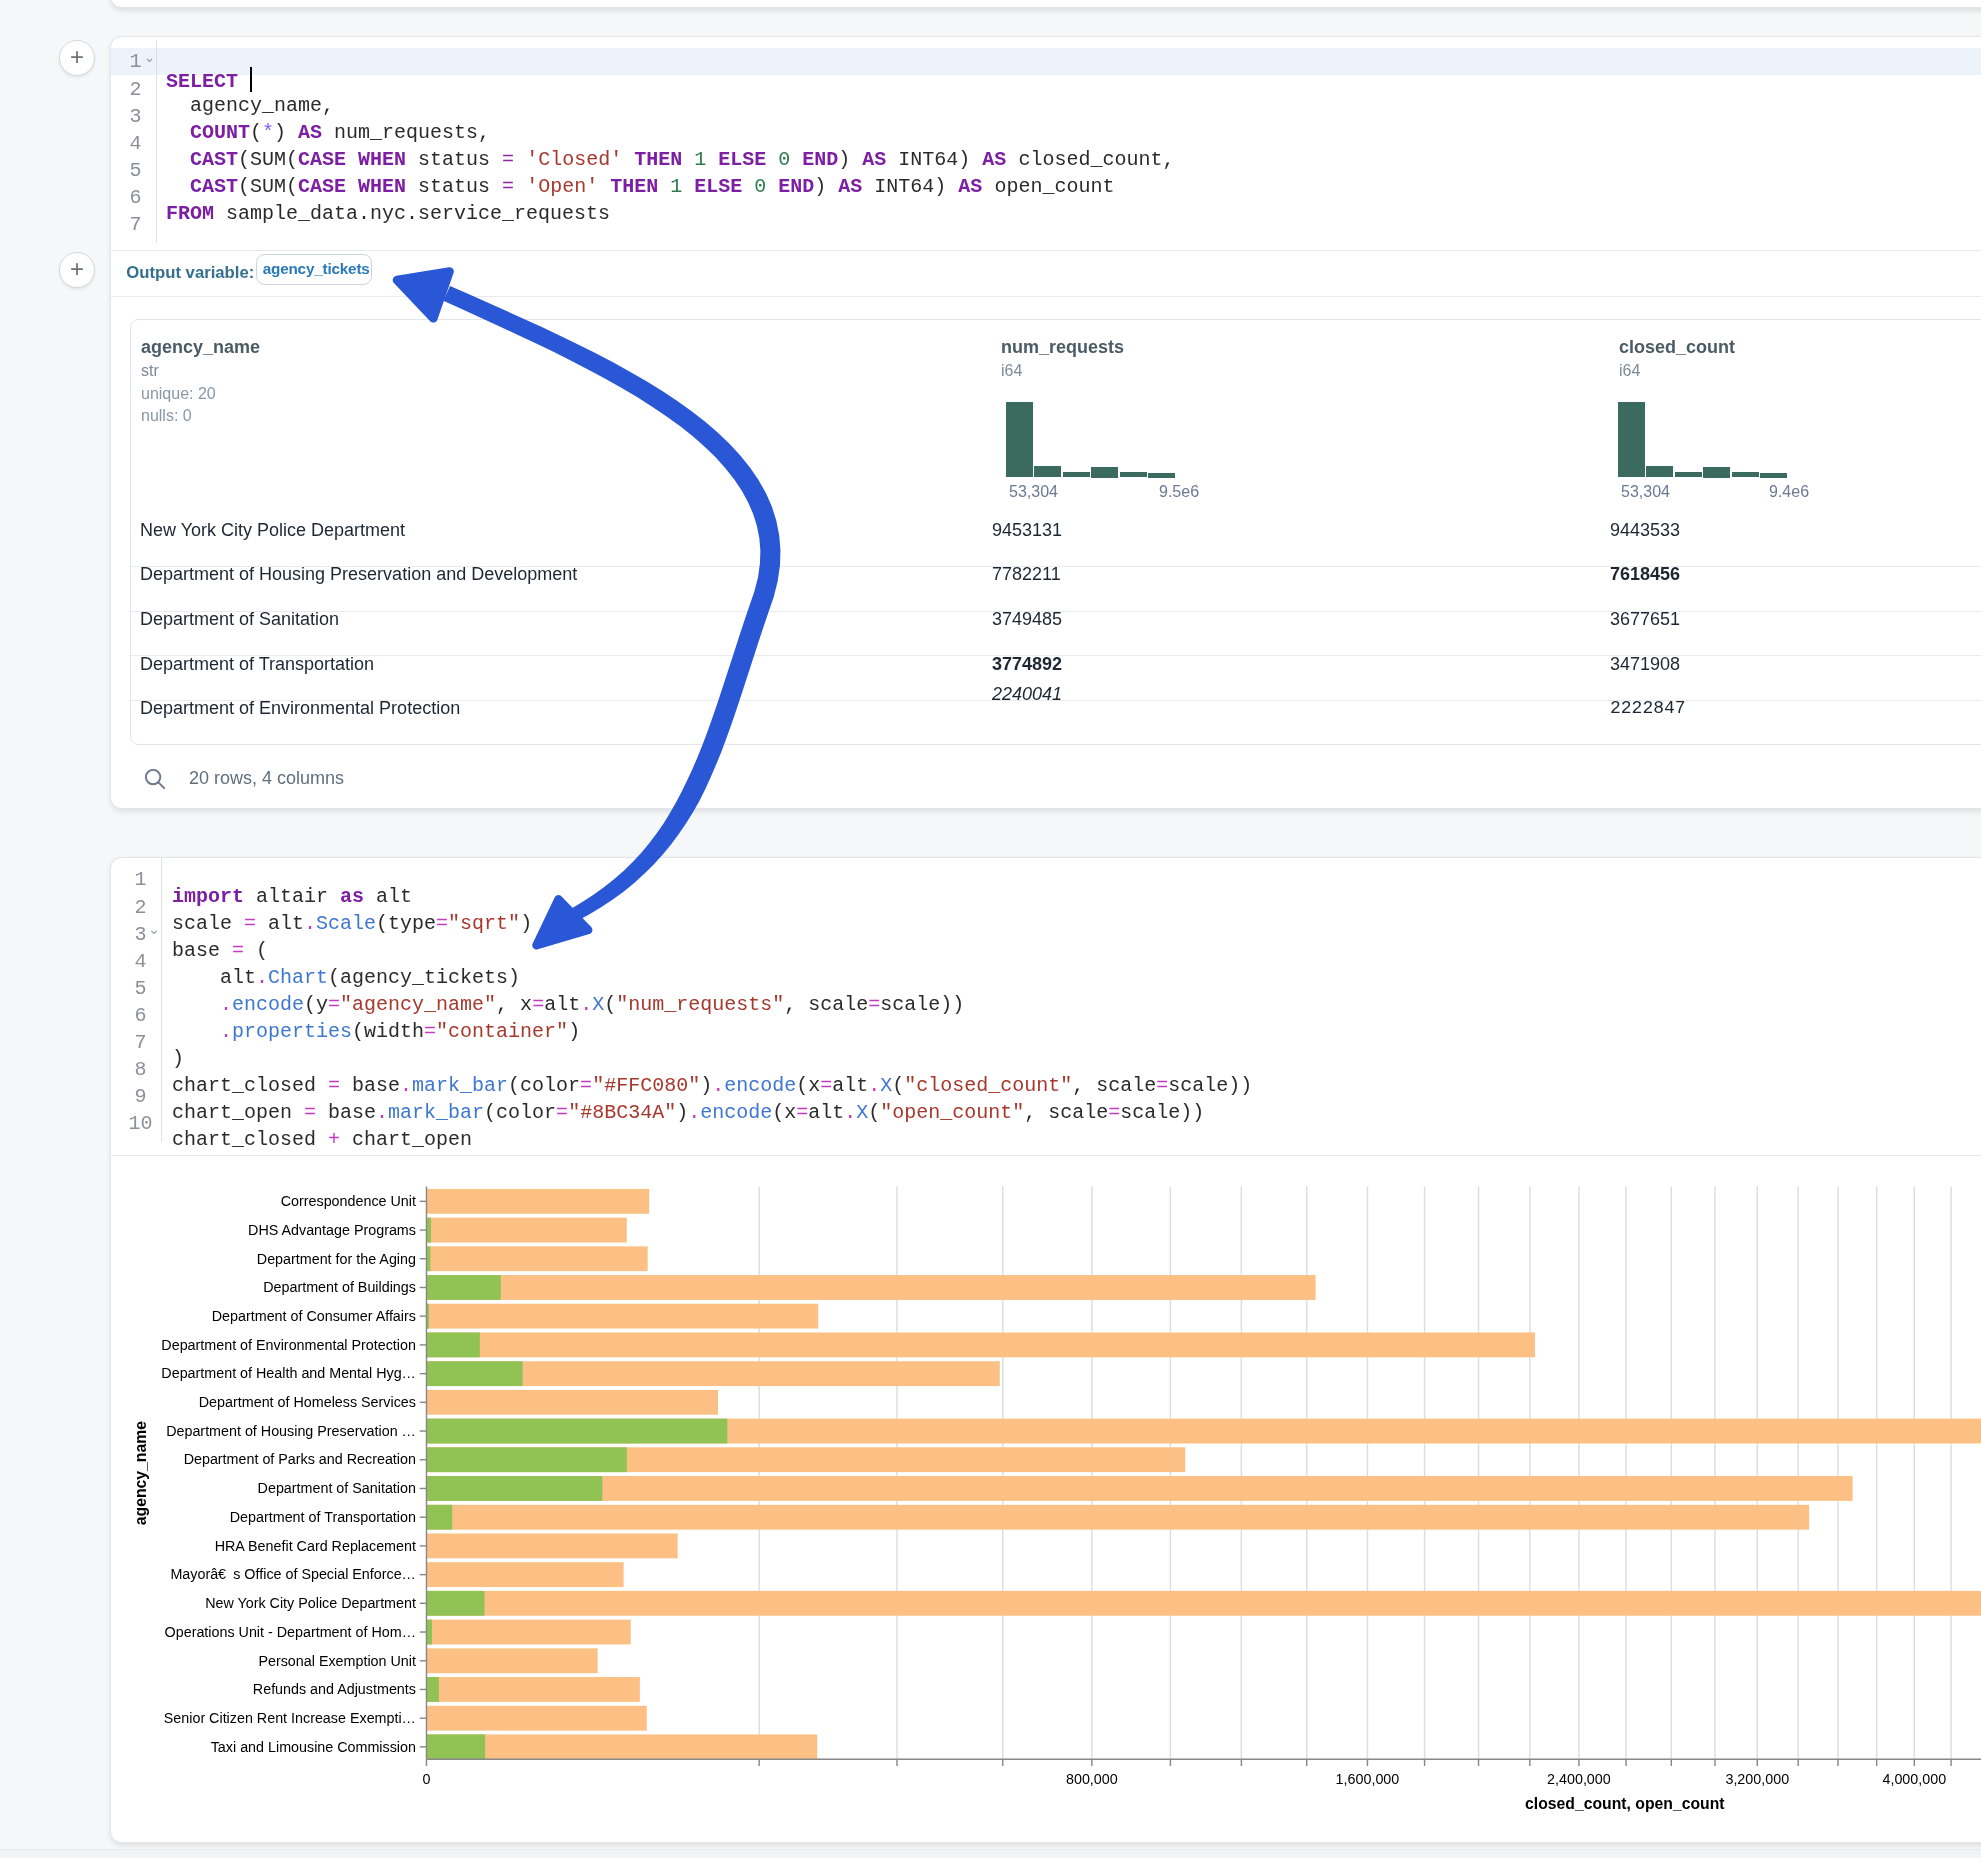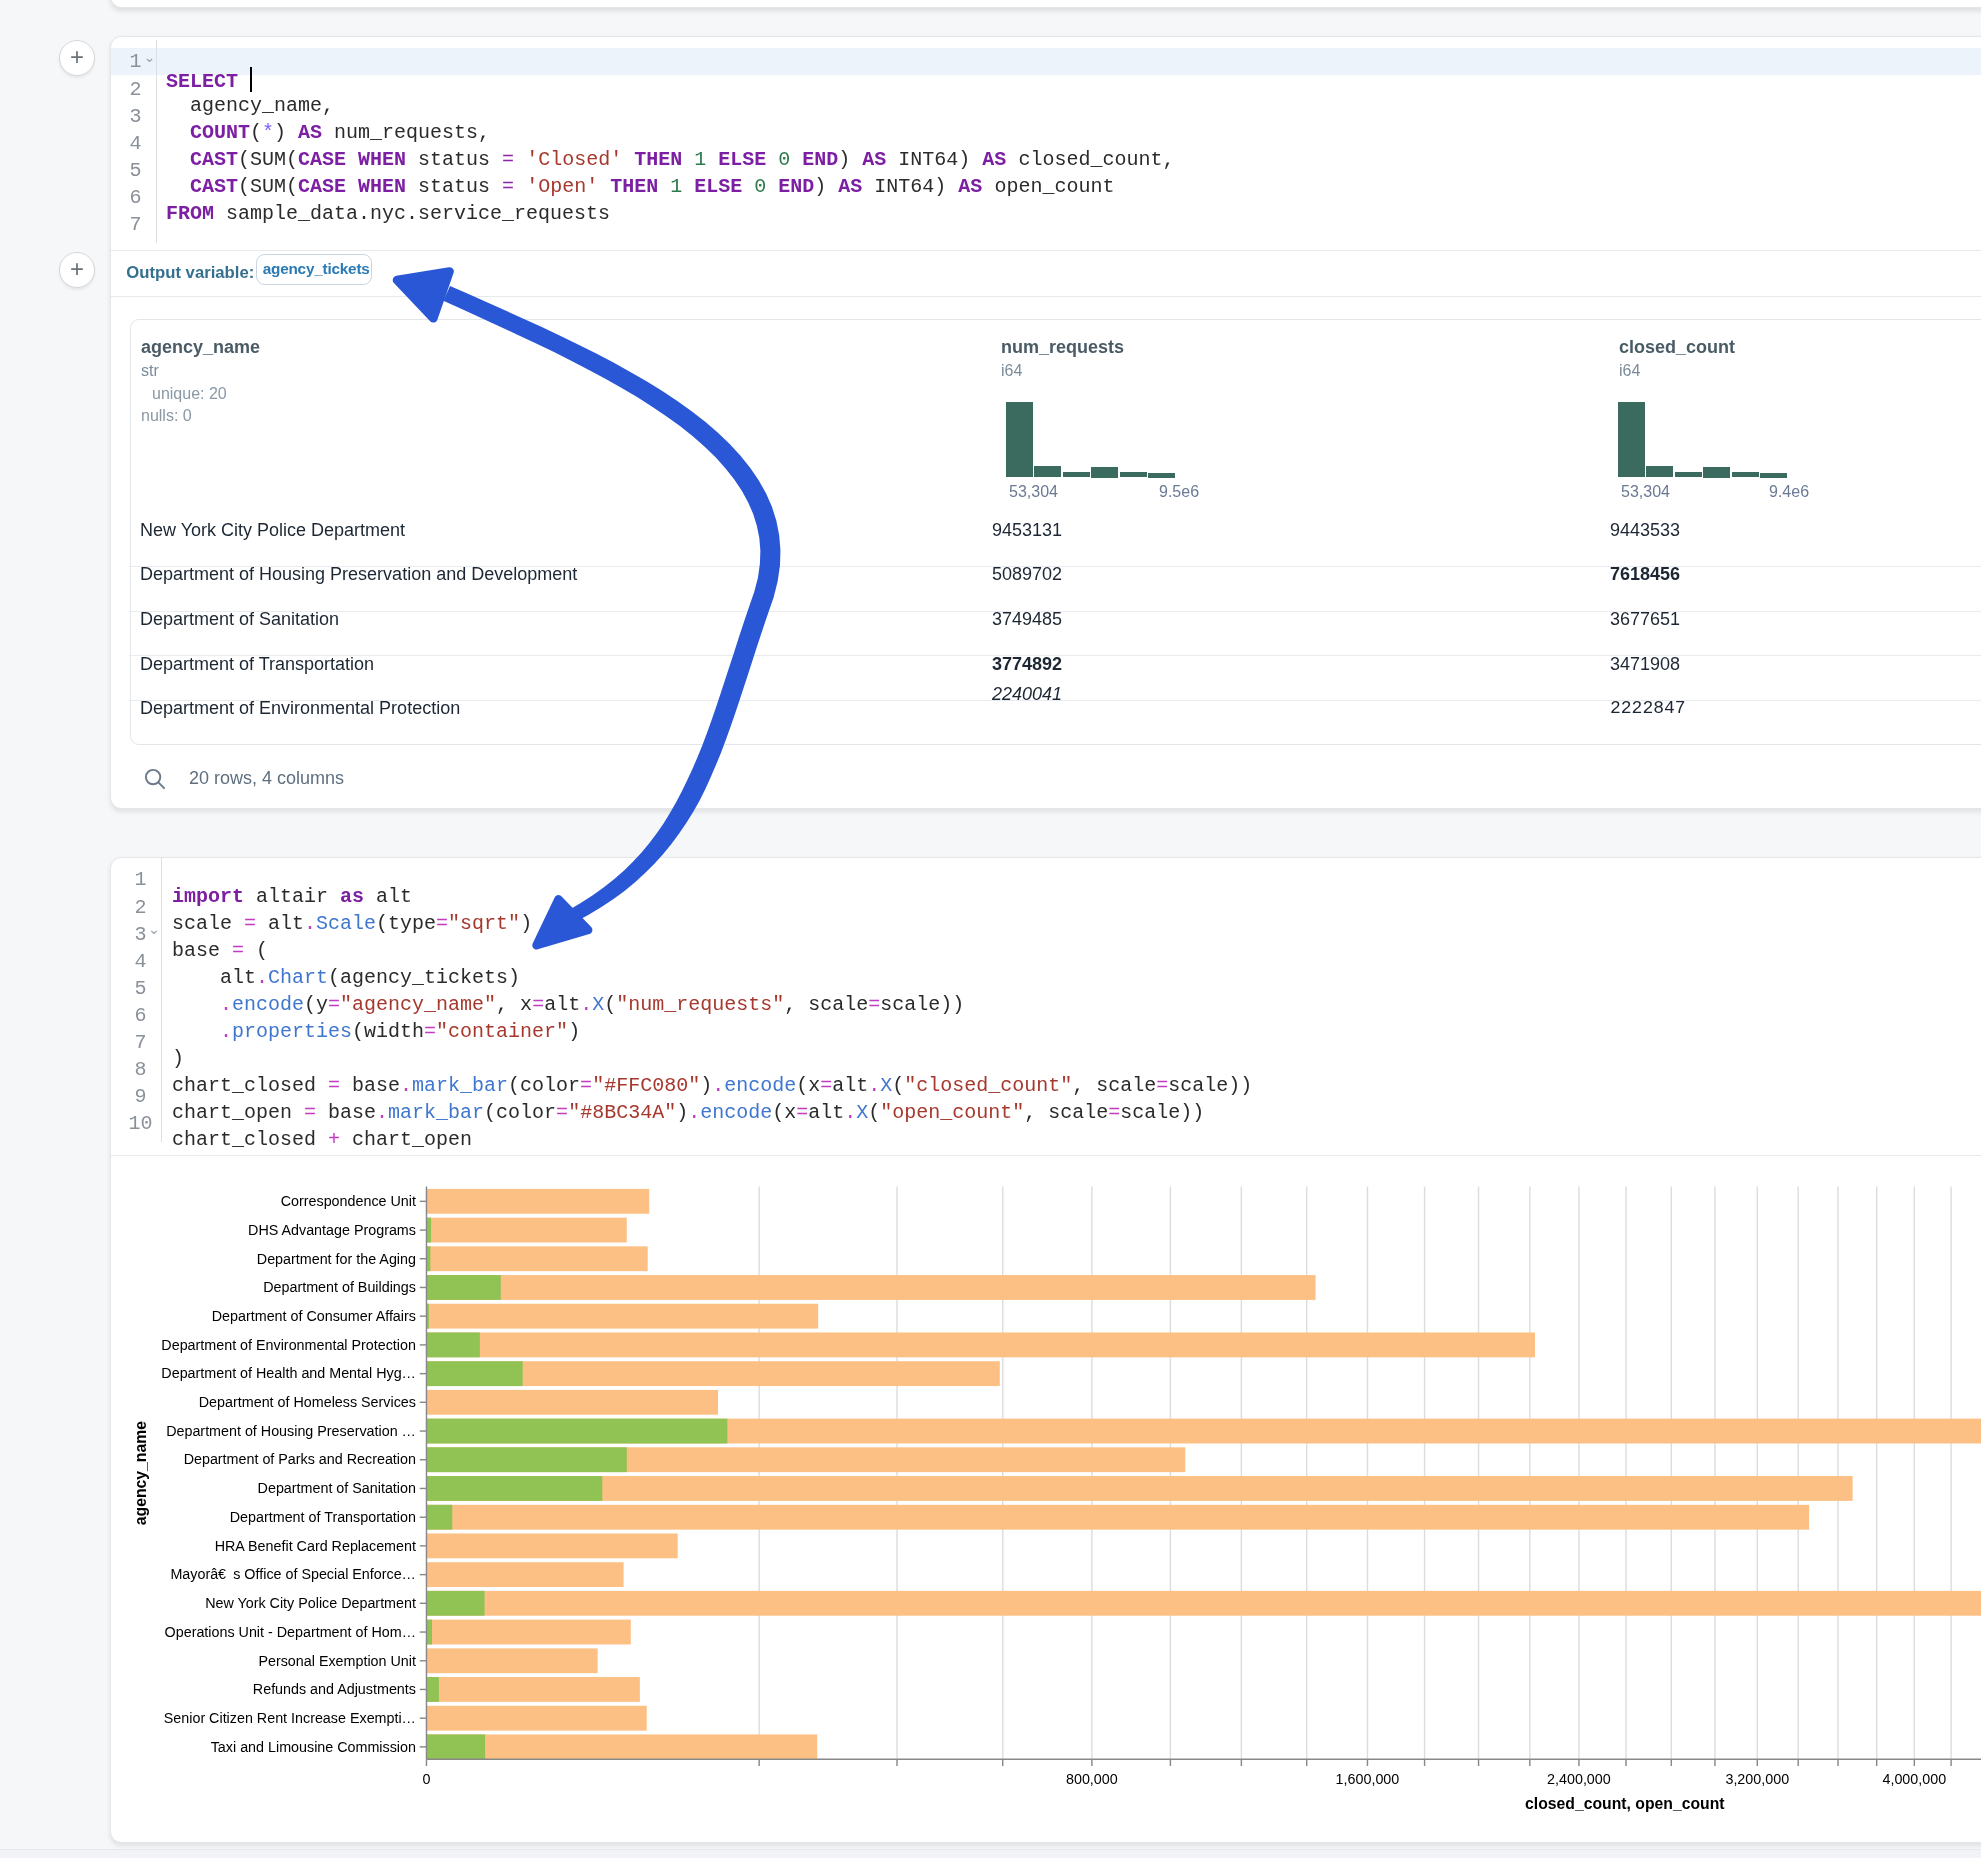--- a/index.html
+++ b/index.html
@@ -66,21 +66,21 @@
         <div class="gsep" style="left:45px;top:2.9px;height:203px"></div>
   </div>
   <div style="position:absolute;left:0;top:213px;width:100%;height:47px;border-top:1.4px solid #e7e9ec;border-bottom:1.4px solid #e7e9ec;">
     <span style="position:absolute;left:15.3px;top:11.5px;font-size:16.7px;font-weight:bold;color:#35708e;">Output variable:&nbsp;</span>
     <span style="position:absolute;left:145px;top:3.3px;width:116px;height:31px;border:1.4px solid #c9d5e1;border-radius:8.6px;overflow:hidden;font-size:15.3px;font-weight:bold;color:#2a7ab5;line-height:28px;padding-left:5.7px;letter-spacing:-0.2px;white-space:nowrap;">agency_tickets</span>
   </div>
 
   <div style="position:absolute;left:19px;top:282px;width:2218px;height:426px;border:1.4px solid #e2e5e9;border-radius:8.6px;"></div>
   <div class="hdr" style="left:30px;top:300px;">agency_name</div>
   <div class="sub" style="left:30px;top:325px;">str</div>
-  <div class="meta" style="left:30px;top:348px;margin-left:11px;">unique: 20</div>
+  <div class="meta" style="left:30px;top:348px;">unique: 20</div>
   <div class="meta" style="left:30px;top:370px;">nulls: 0</div>
   <div class="hdr" style="left:890px;top:300px;">num_requests</div>
   <div class="sub" style="left:890px;top:325px;">i64</div>
   <div class="hdr" style="left:1508px;top:300px;">closed_count</div>
   <div class="sub" style="left:1508px;top:325px;">i64</div>
 </div>
 
 <div class="hb" style="left:1006px;top:402px;width:27px;height:75px"></div>
     <div class="hb" style="left:1034px;top:466px;width:27px;height:11px"></div>
     <div class="hb" style="left:1063px;top:472px;width:27px;height:5.4px"></div>
@@ -96,21 +96,21 @@
 <div class="hlab" style="left:1009px;top:483px;">53,304</div>
 <div class="hlab" style="left:1159px;top:483px;">9.5e6</div>
 <div class="hlab" style="left:1621px;top:483px;">53,304</div>
 <div class="hlab" style="left:1769px;top:483px;">9.4e6</div>
 
 <div class="rowtx" style="left:140px;top:520px;">New York City Police Department</div>
 <div class="rowtx" style="left:992px;top:520px;">9453131</div>
 <div class="rowtx" style="left:1610px;top:520px;">9443533</div>
 <div class="rline" style="top:566px"></div>
 <div class="rowtx" style="left:140px;top:564px;">Department of Housing Preservation and Development</div>
-<div class="rowtx" style="left:992px;top:564px;">5089702</div>
+<div class="rowtx" style="left:992px;top:564px;">7782211</div>
 <div class="rowtx" style="left:1610px;top:564px;font-weight:bold;">7618456</div>
 <div class="rline" style="top:611px"></div>
 <div class="rowtx" style="left:140px;top:609px;">Department of Sanitation</div>
 <div class="rowtx" style="left:992px;top:609px;">3749485</div>
 <div class="rowtx" style="left:1610px;top:609px;">3677651</div>
 <div class="rline" style="top:655px"></div>
 <div class="rowtx" style="left:140px;top:654px;">Department of Transportation</div>
 <div class="rowtx" style="left:992px;top:654px;font-weight:bold;">3774892</div>
 <div class="rowtx" style="left:1610px;top:654px;">3471908</div>
 <div class="rline" style="top:700px"></div>

